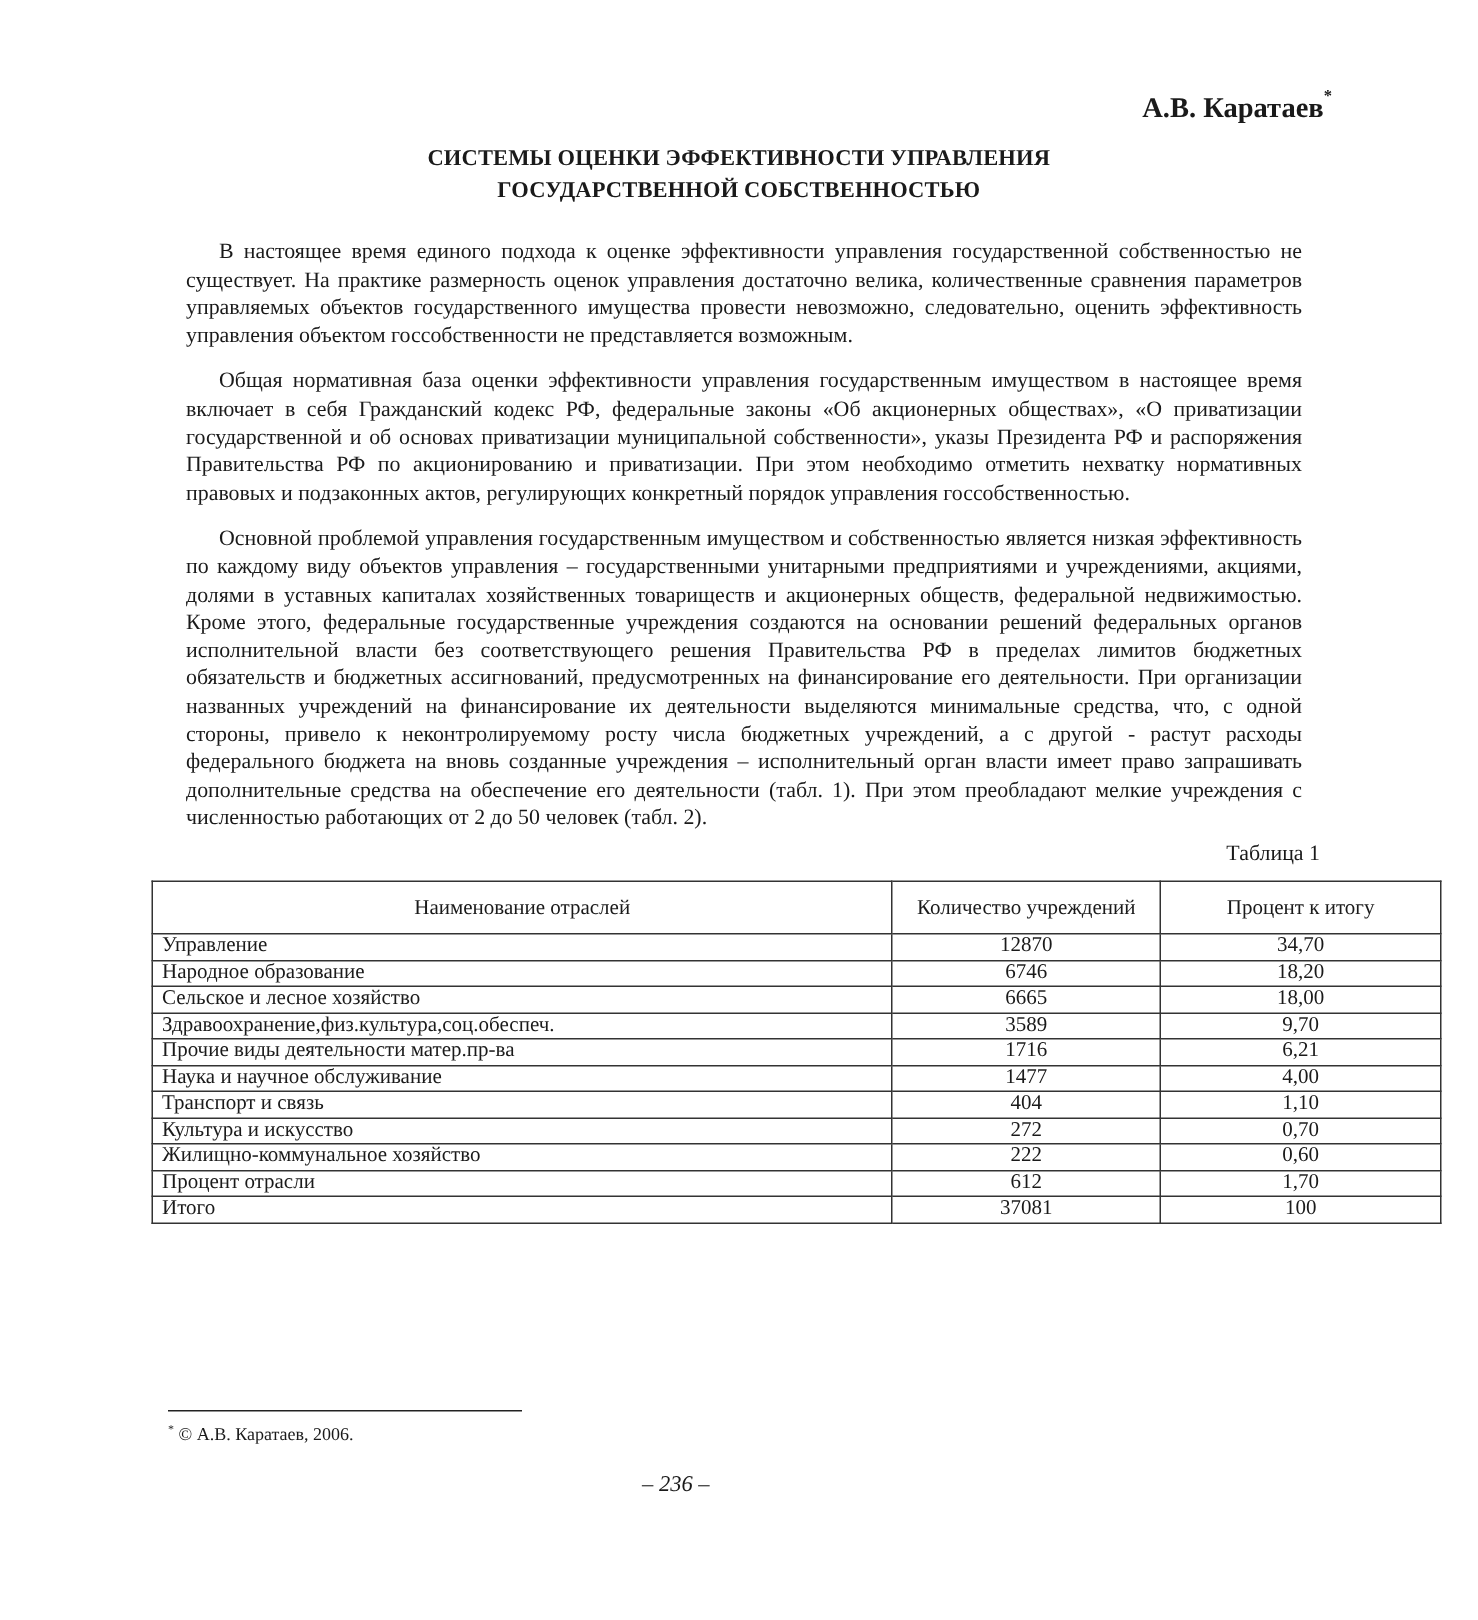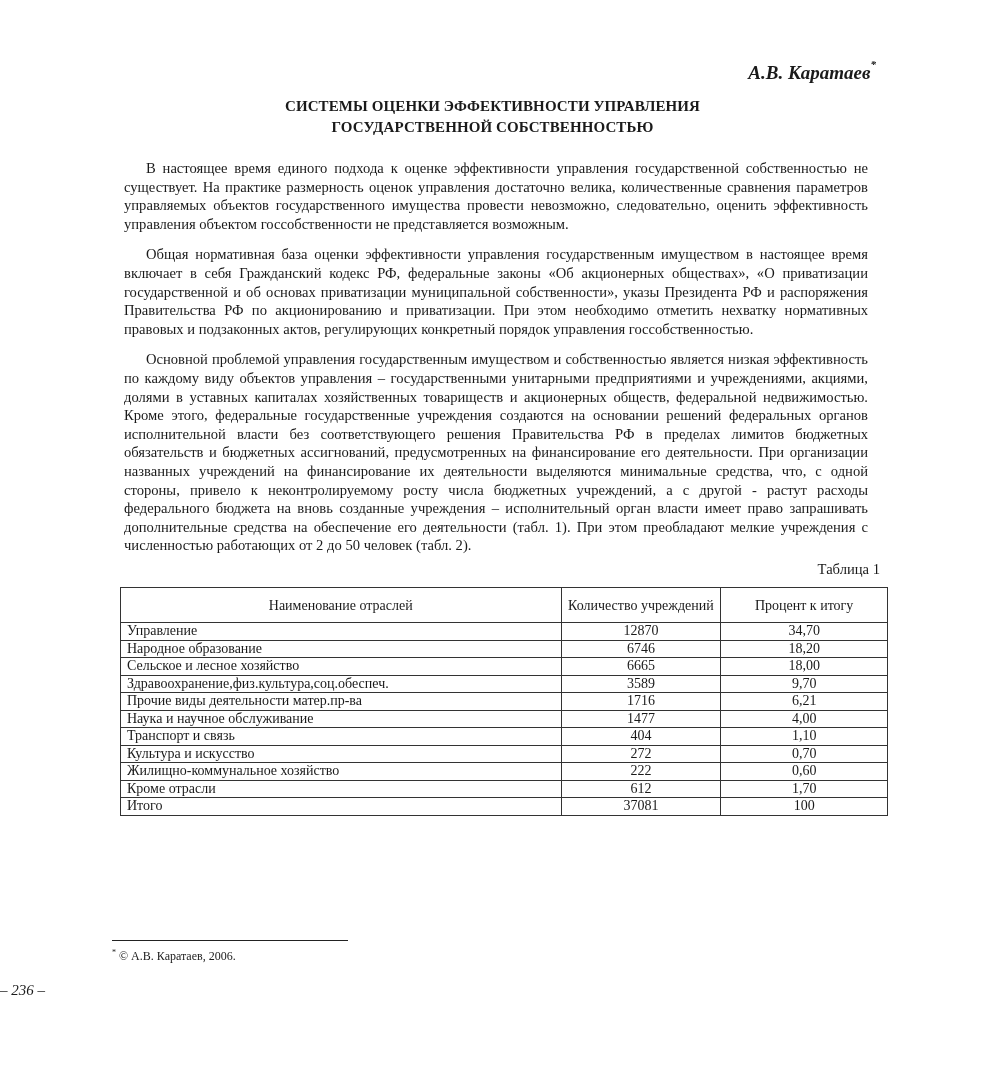--- a/index.html
+++ b/index.html
@@ -1,37 +1,37 @@
 <!DOCTYPE html>
 <html><head>
 <meta charset="utf-8">
 <style>
   html, body { margin: 0; padding: 0; background: #ffffff; }
   body { width: 985px; height: 1080px; position: relative; overflow: hidden;
          font-family: "Liberation Serif", "DejaVu Serif", serif; color: #1a1a1a; }
-  .author { position: absolute; right: 109px; top: 62px; font-size: 19px; font-weight: bold; font-style: italic; }
+  .author { position: absolute; right: 97px; top: 62px; font-size: 19px; font-weight: bold; }
   .author sup { font-size: 11px; position: relative; top: -4px; }
   .title { position: absolute; left: 0; width: 985px; top: 96px; text-align: center;
            font-size: 15px; font-weight: bold; line-height: 21px; letter-spacing: 0.1px; }
   .body-text { position: absolute; left: 112px; width: 768px; top: 147px;
                font-size: 14.6px; line-height: 18.6px; text-align: justify; }
   .body-text p { margin: 12px; text-indent: 22px; }
   .table-caption { position: absolute; right: 105px; top: 561px; font-size: 14.6px; margin-left: 32px; }
-  table.data { position: absolute; left: 120px; top: 587px; width: 768px;
+  table.data { position: absolute; left: 101px; top: 587px; width: 860px;
                border-collapse: collapse; font-size: 14px; border-radius: 14px; }
   table.data td, table.data th { border: 1px solid #333; padding: 0 6px; line-height: 16.5px; font-weight: normal; }
   table.data th { height: 34px; line-height: 15px; vertical-align: middle; text-align: center; }
   table.data td.num { text-align: center; }
   table.data col.c1 { width: 441px; }
   table.data col.c2 { width: 160px; }
   table.data col.c3 { width: 167px; }
   .footnote-rule { position: absolute; left: 112px; top: 940px; width: 236px; border-top: 1px solid #222; }
   .footnote { position: absolute; left: 112px; top: 948px; font-size: 12px; }
   .footnote sup { font-size: 8px; }
-  .page-number { position: absolute; left: 0; width: 901px; top: 982px; text-align: left;
+  .page-number { position: absolute; left: 0; width: 901px; top: 982px; text-align: center;
                  font-size: 15px; font-style: italic; }
 </style>
 </head>
 <body>
 
 <div class="author"><span>А.В. Каратаев</span><sup>*</sup></div>
 
 <div class="title">
   <div>СИСТЕМЫ ОЦЕНКИ ЭФФЕКТИВНОСТИ УПРАВЛЕНИЯ</div>
   <div>ГОСУДАРСТВЕННОЙ СОБСТВЕННОСТЬЮ</div>
@@ -98,21 +98,21 @@
         <td>Культура и искусство</td>
         <td class="num">272</td>
         <td class="num">0,70</td>
       </tr>
     <tr>
         <td>Жилищно-коммунальное хозяйство</td>
         <td class="num">222</td>
         <td class="num">0,60</td>
       </tr>
     <tr>
-        <td>Кроме отрасли</td>
+        <td>Процент отрасли</td>
         <td class="num">612</td>
         <td class="num">1,70</td>
       </tr>
     <tr>
         <td>Итого</td>
         <td class="num">37081</td>
         <td class="num">100</td>
       </tr>
   </tbody>
 </table>

